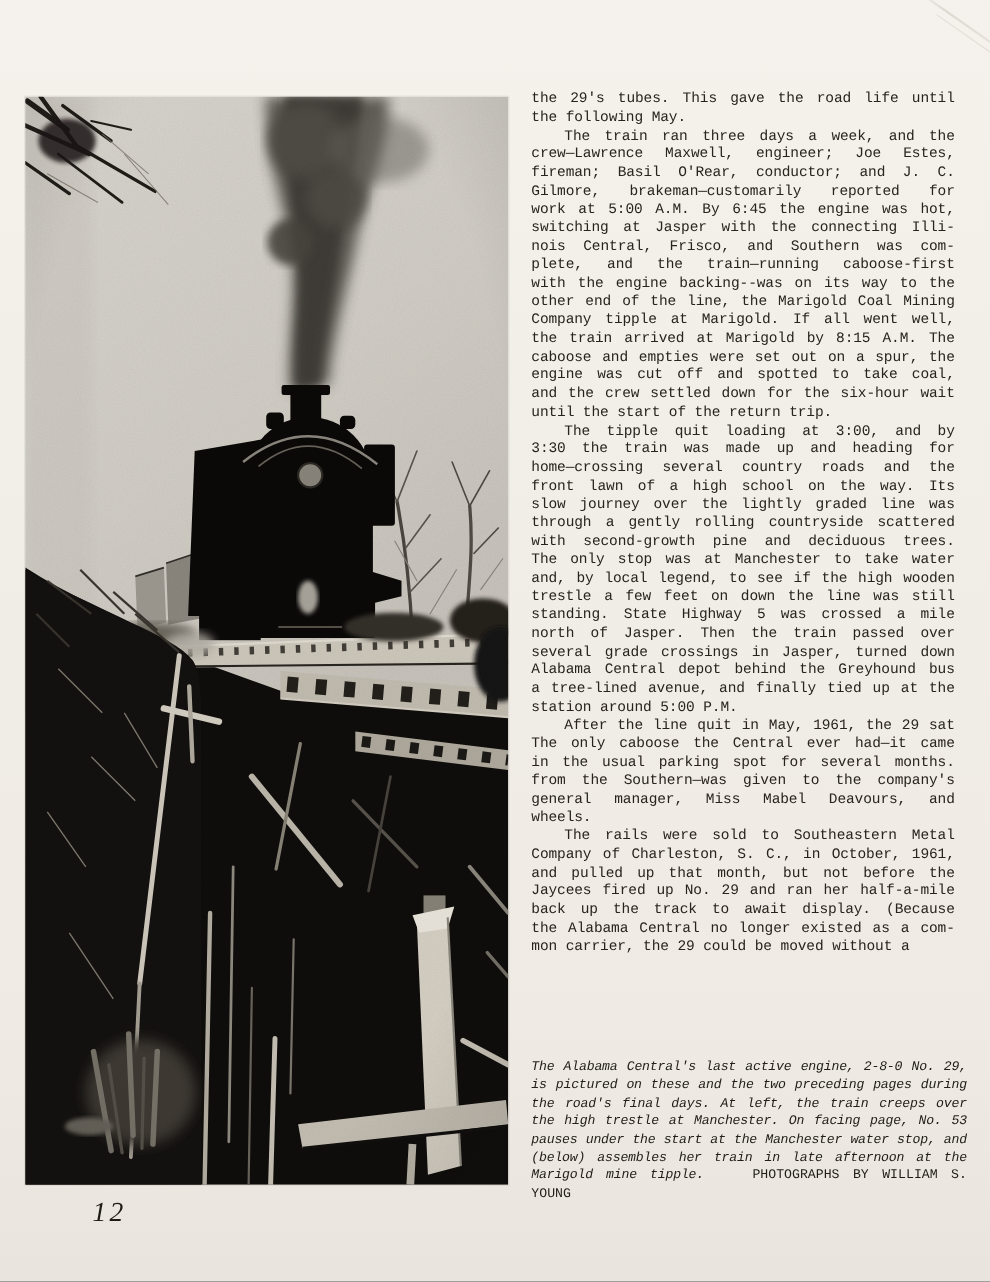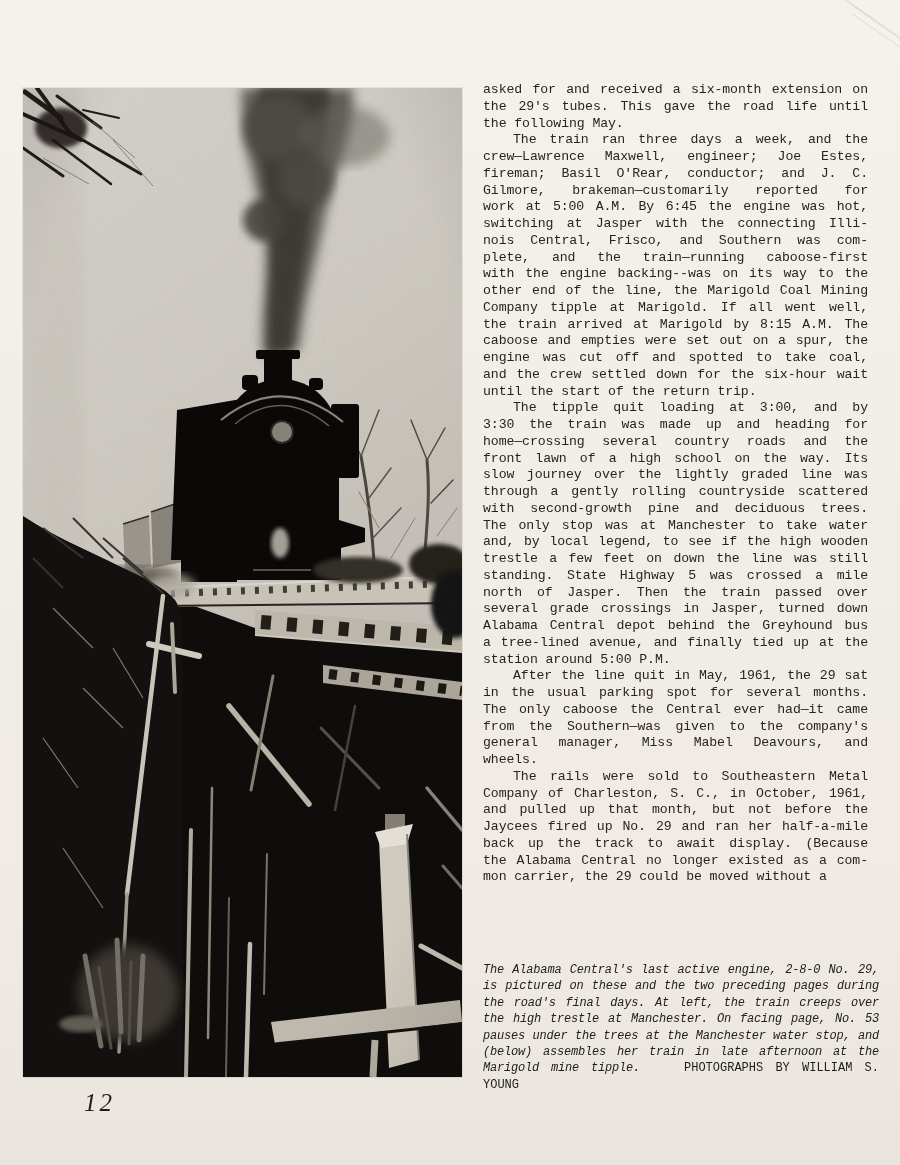--- a/index.html
+++ b/index.html
@@ -214,21 +214,20 @@
           <path d="M108,874 L106,956"></path>
       </g>
       <ellipse cx="58" cy="936" rx="22" ry="8" fill="#6b665d" filter="url(#b2)"></ellipse>
 
       <rect x="0" y="0" width="439" height="989" fill="url(#vig)"></rect>
       <rect x="0" y="0" width="439" height="989" filter="url(#grain)" opacity="0.06"></rect>
     </svg>
   </figure>
 
   <div class="article" id="article">
-      <div class="tline">asked for and received a six-month extension on</div>
       <div class="tline">the 29's tubes. This gave the road life until</div>
       <div class="tline lastline">the following May.</div>
       <div class="tline indent">The train ran three days a week, and the</div>
       <div class="tline">crew—Lawrence Maxwell, engineer; Joe Estes,</div>
       <div class="tline">fireman; Basil O'Rear, conductor; and J. C.</div>
       <div class="tline">Gilmore, brakeman—customarily reported for</div>
       <div class="tline">work at 5:00 A.M. By 6:45 the engine was hot,</div>
       <div class="tline">switching at Jasper with the connecting Illi-</div>
       <div class="tline">nois Central, Frisco, and Southern was com-</div>
       <div class="tline">plete, and the train—running caboose-first</div>
@@ -250,38 +249,38 @@
       <div class="tline">The only stop was at Manchester to take water</div>
       <div class="tline">and, by local legend, to see if the high wooden</div>
       <div class="tline">trestle a few feet on down the line was still</div>
       <div class="tline">standing. State Highway 5 was crossed a mile</div>
       <div class="tline">north of Jasper. Then the train passed over</div>
       <div class="tline">several grade crossings in Jasper, turned down</div>
       <div class="tline">Alabama Central depot behind the Greyhound bus</div>
       <div class="tline">a tree-lined avenue, and finally tied up at the</div>
       <div class="tline lastline">station around 5:00 P.M.</div>
       <div class="tline indent">After the line quit in May, 1961, the 29 sat</div>
+      <div class="tline">The only caboose the Central ever had—it came</div>
       <div class="tline">in the usual parking spot for several months.</div>
-      <div class="tline">The only caboose the Central ever had—it came</div>
       <div class="tline">from the Southern—was given to the company's</div>
       <div class="tline">general manager, Miss Mabel Deavours, and</div>
       <div class="tline lastline">wheels.</div>
       <div class="tline indent">The rails were sold to Southeastern Metal</div>
       <div class="tline">Company of Charleston, S. C., in October, 1961,</div>
       <div class="tline">and pulled up that month, but not before the</div>
       <div class="tline">Jaycees fired up No. 29 and ran her half-a-mile</div>
       <div class="tline">back up the track to await display. (Because</div>
       <div class="tline">the Alabama Central no longer existed as a com-</div>
       <div class="tline lastline">mon carrier, the 29 could be moved without a</div>
     </div>
 
   <div class="caption" id="caption">
       <div class="cline">The Alabama Central's last active engine, 2-8-0 No. 29,</div>
       <div class="cline">is pictured on these and the two preceding pages during</div>
       <div class="cline">the road's final days. At left, the train creeps over</div>
       <div class="cline">the high trestle at Manchester. On facing page, No. 53</div>
-      <div class="cline">pauses under the trees at the Manchester water stop, and</div>
+      <div class="cline">pauses under the start at the Manchester water stop, and</div>
       <div class="cline">(below) assembles her train in late afternoon at the</div>
       <div class="cline lastline"><span>Marigold mine tipple. </span><span class="credit">PHOTOGRAPHS BY WILLIAM S. YOUNG</span></div>
     </div>
 
   <div class="pagenum">12</div>
 </div>
 
 </body></html>

